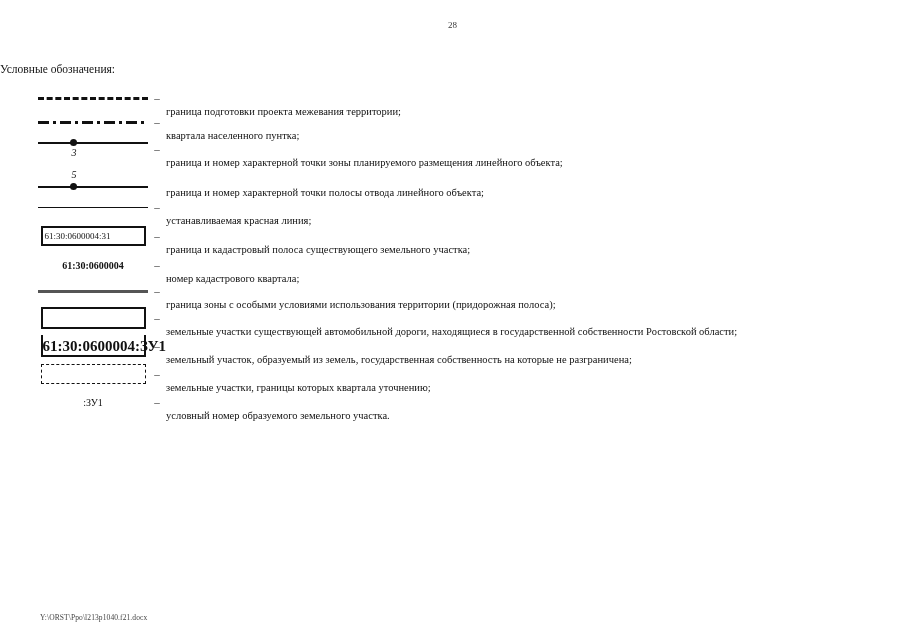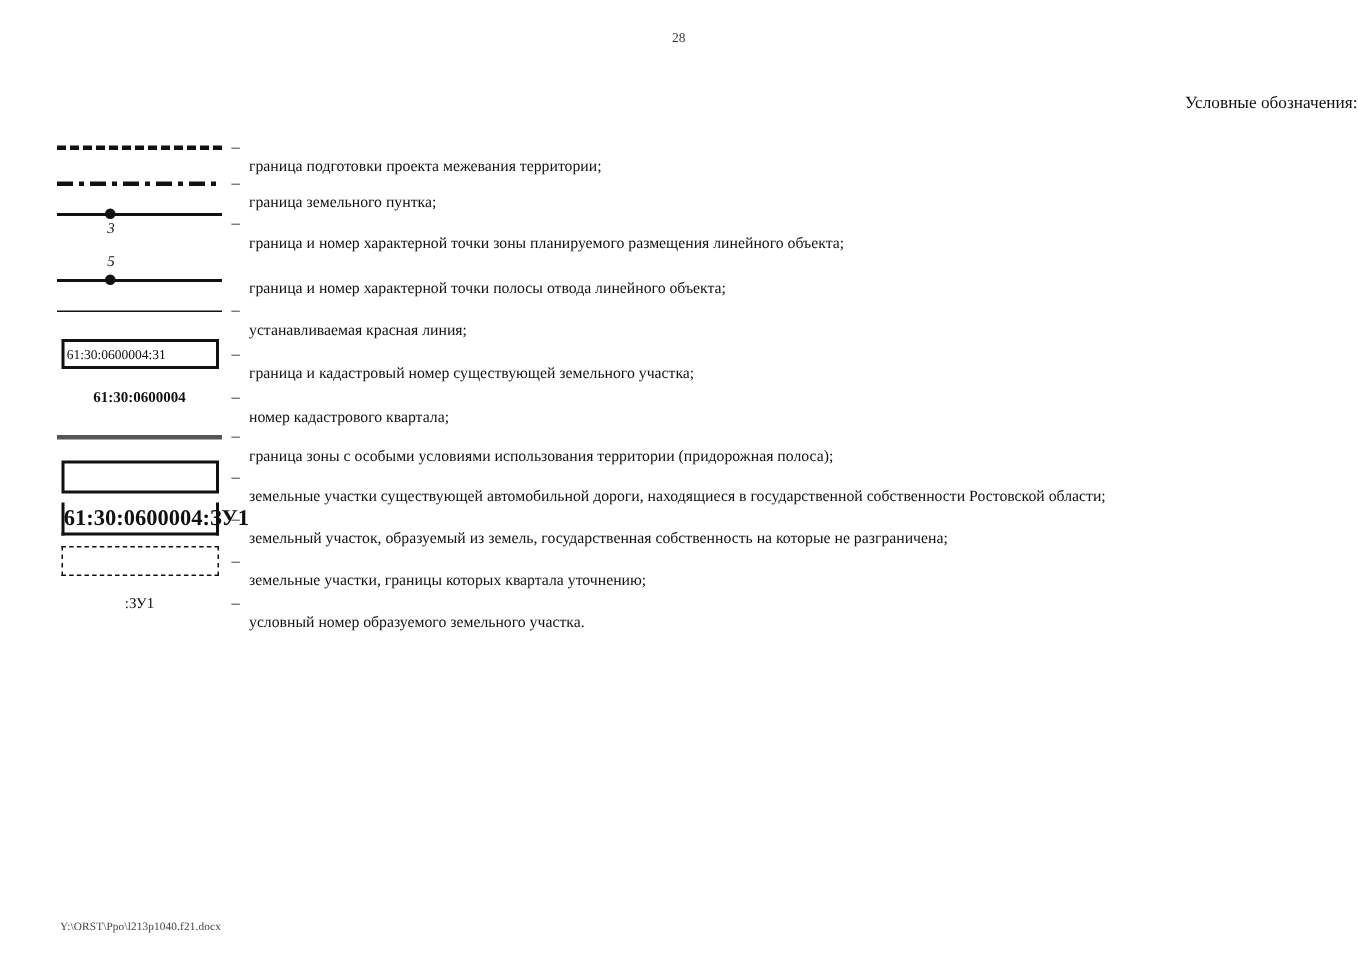--- a/index.html
+++ b/index.html
@@ -24,21 +24,21 @@
     width: 905px;
     text-align: center;
     font-size: 9px;
     color: #3a3a3a;
   }
   .legend-title {
     position: absolute;
     top: 63px;
     left: 0;
     width: 905px;
-    text-align: right;
+    text-align: left;
     font-size: 11.5px;
     color: #111;
   }
   .footer-path {
     position: absolute;
     left: 40px;
     bottom: 18px;
     font-size: 7.5px;
     color: #444;
     letter-spacing: 0.1px;
@@ -207,21 +207,21 @@
     </div>
     <div class="dash-cell">–</div>
     <div class="desc-cell">граница подготовки проекта межевания территории;</div>
   </div>
 
   <div class="legend-row" style="height:24px;">
     <div class="sym-cell">
       <div class="sym-line dashdot"></div>
     </div>
     <div class="dash-cell">–</div>
-    <div class="desc-cell">граница земельного пунтка;</div>
+    <div class="desc-cell">квартала населенного пунтка;</div>
   </div>
 
   <div class="legend-row" style="height:30px;">
     <div class="sym-cell">
       <div class="pt-wrap below">
         <div class="rule"></div>
         <div class="dot"></div>
         <div class="pt-label">3</div>
       </div>
     </div>
@@ -247,21 +247,21 @@
     </div>
     <div class="dash-cell">–</div>
     <div class="desc-cell">устанавливаемая красная линия;</div>
   </div>
 
   <div class="legend-row" style="height:32px;">
     <div class="sym-cell">
       <div class="sym-box">61:30:0600004:31</div>
     </div>
     <div class="dash-cell">–</div>
-    <div class="desc-cell">граница и кадастровый номер существующей земельного участка;</div>
+    <div class="desc-cell">граница и кадастровый полоса существующего земельного участка;</div>
   </div>
 
   <div class="legend-row" style="height:26px;">
     <div class="sym-cell">
       <div class="sym-plain-text">61:30:0600004</div>
     </div>
     <div class="dash-cell">–</div>
     <div class="desc-cell">номер кадастрового квартала;</div>
   </div>
 

